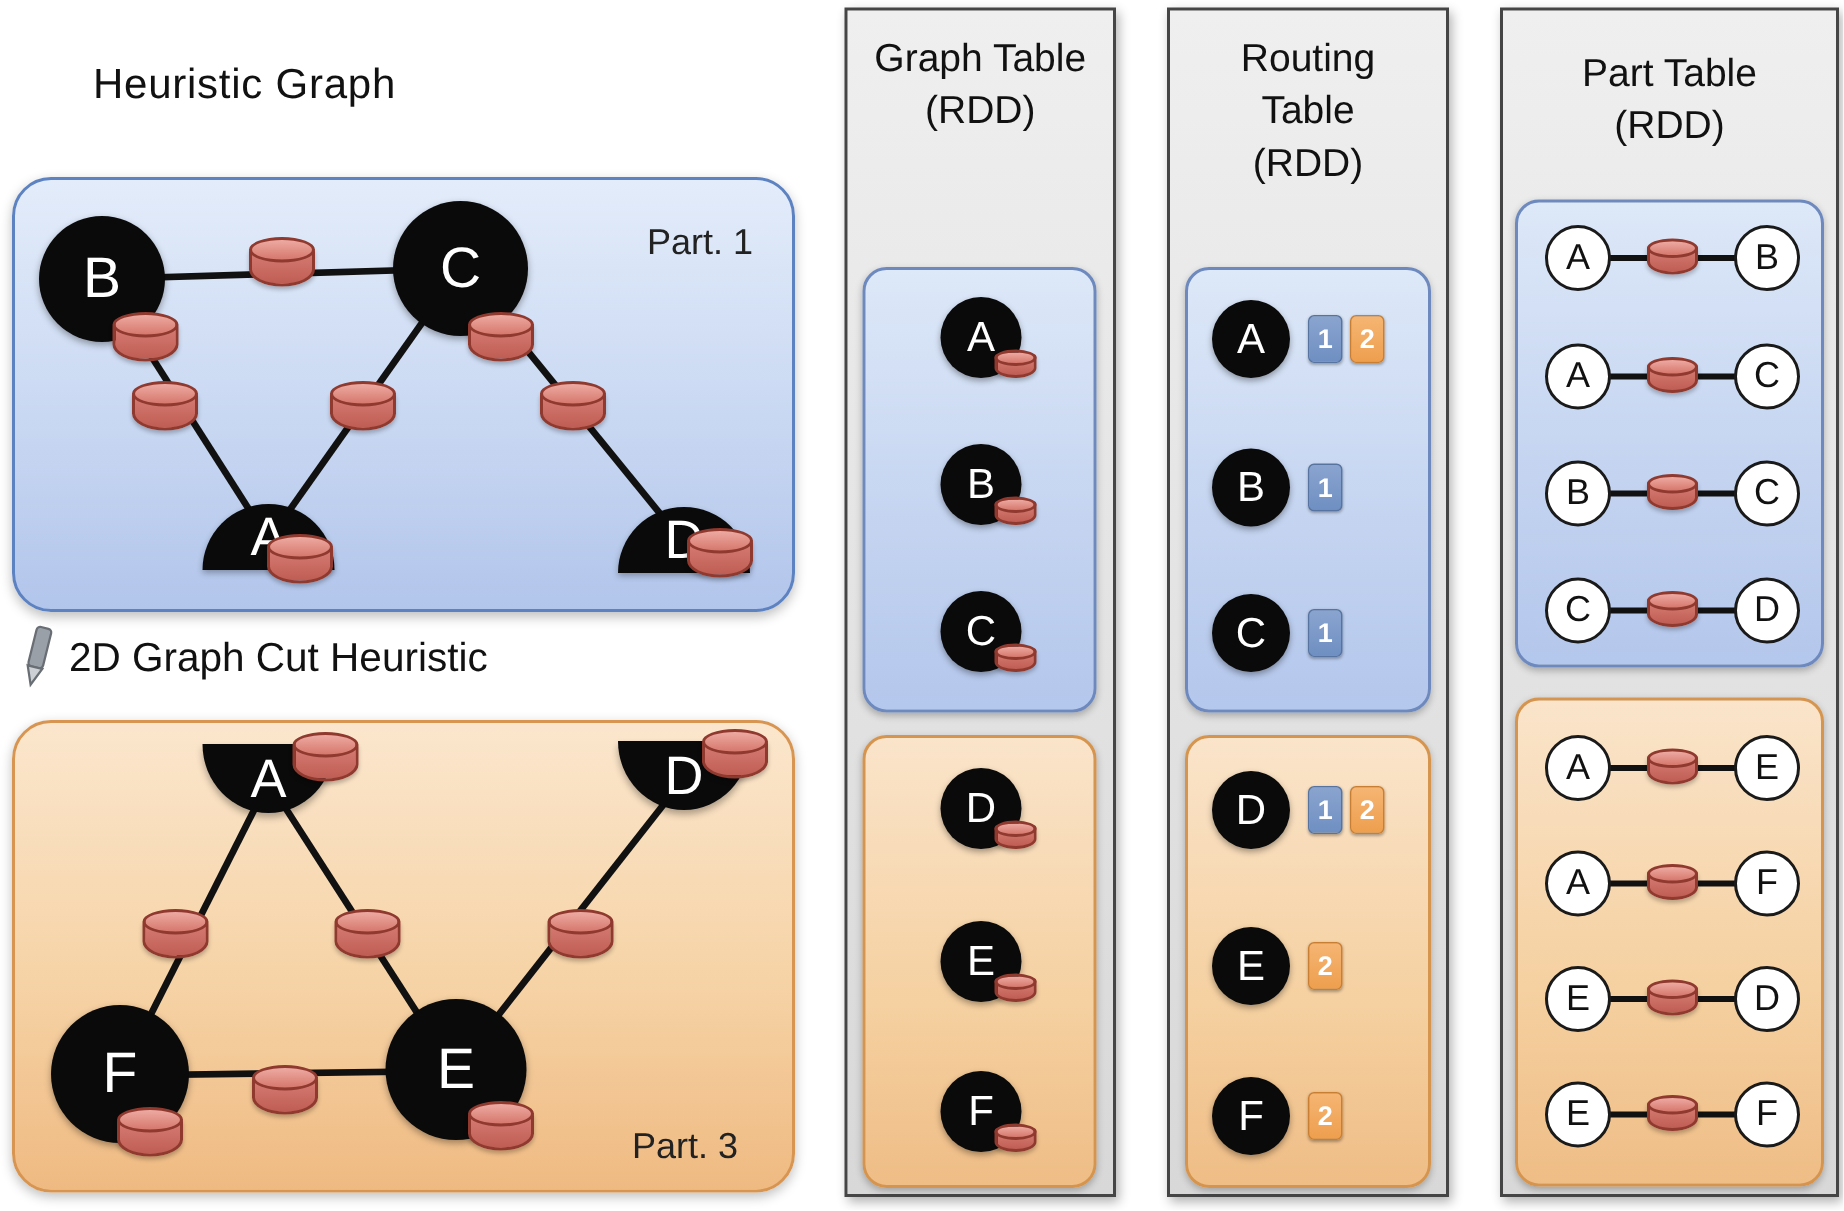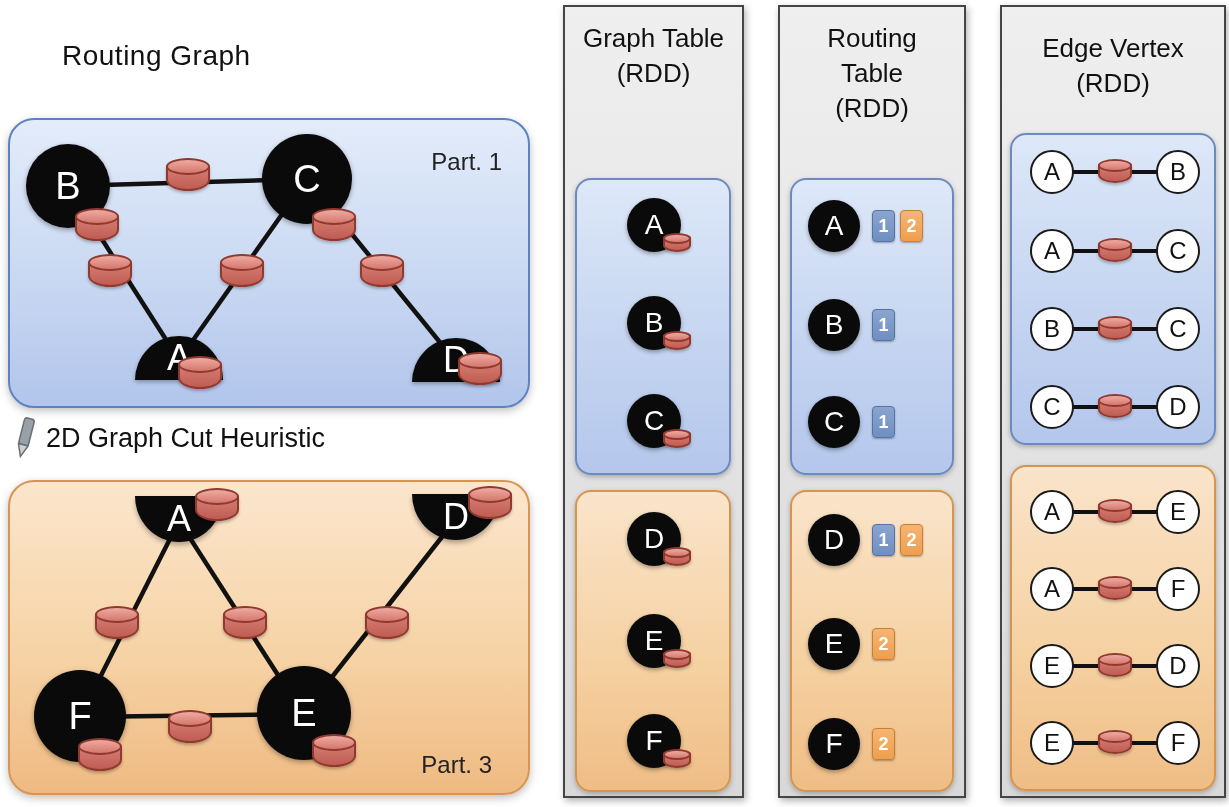--- a/index.html
+++ b/index.html
@@ -68,21 +68,21 @@
   .erow { position:absolute; left:0; width:206px; height:44px; }
   .eline { position:absolute; left:40px; width:126px; top:20px; height:4px; background:#111; }
   .ecircle { position:absolute; top:0; width:44px; height:44px; background:#fff; border:2.5px solid #1a1a1a;
              border-radius:50%; display:flex; align-items:center; justify-content:center; font-size:24px; color:#111; }
 </style>
 </head>
 <body>
 
 <div class="stage">
 
-  <div class="pg-title">Routing Graph</div>
+  <div class="pg-title">Heuristic Graph</div>
 
   <div class="part-box part1">
     <svg class="edges-svg" width="517" height="285">
       <line x1="58" y1="66" x2="297" y2="59" stroke="#111" stroke-width="4.5"></line>
       <line x1="58" y1="66" x2="169" y2="240" stroke="#111" stroke-width="4.5"></line>
       <line x1="297" y1="59" x2="169" y2="240" stroke="#111" stroke-width="4.5"></line>
       <line x1="297" y1="59" x2="446" y2="242" stroke="#111" stroke-width="4.5"></line>
     </svg>
     <span class="part-label" style="right:26px;top:28px">Part. 1</span>
 
@@ -265,21 +265,21 @@
           </div>
         <div class="badge badge-orange" style="left:64px">
             <span>2</span>
           </div>
       </div>
     </div>
   </div>
 
   <div class="col col-edge">
     <div class="col-title" style="padding-top:24px">
-      <div>Edge Vertex</div>
+      <div>Part Table</div>
       <div>(RDD)</div>
     </div>
 
     <div class="inner-box inner-blue" style="left:8px;top:126px;width:206px;height:312px">
       <div class="erow" style="top:15px">
         <div class="eline"></div>
         <div class="ecircle" style="left:18px">
             <span>A</span>
           </div>
         <div class="cyl cyl-md" style="left:86px;top:13px"></div>

